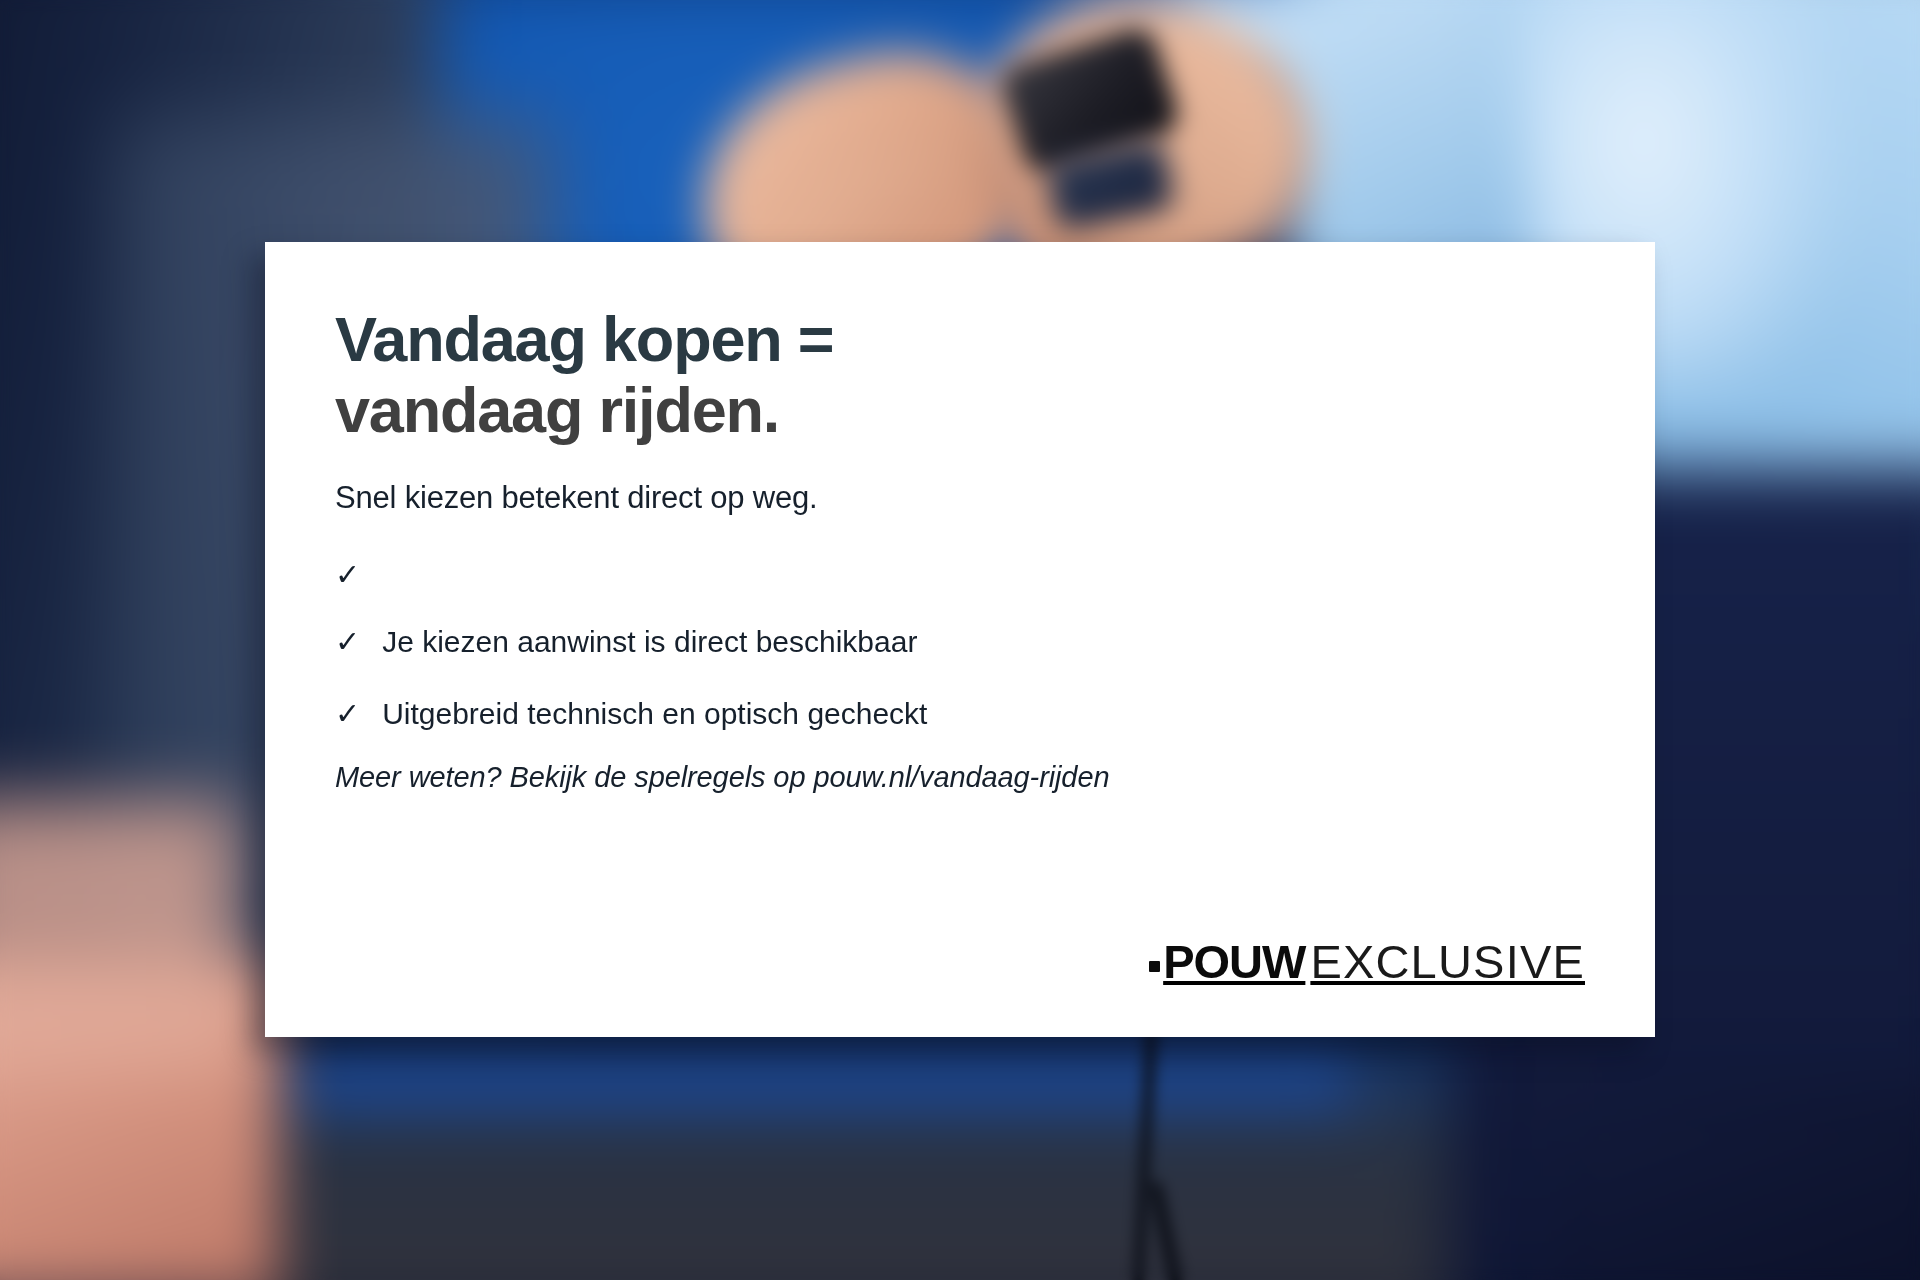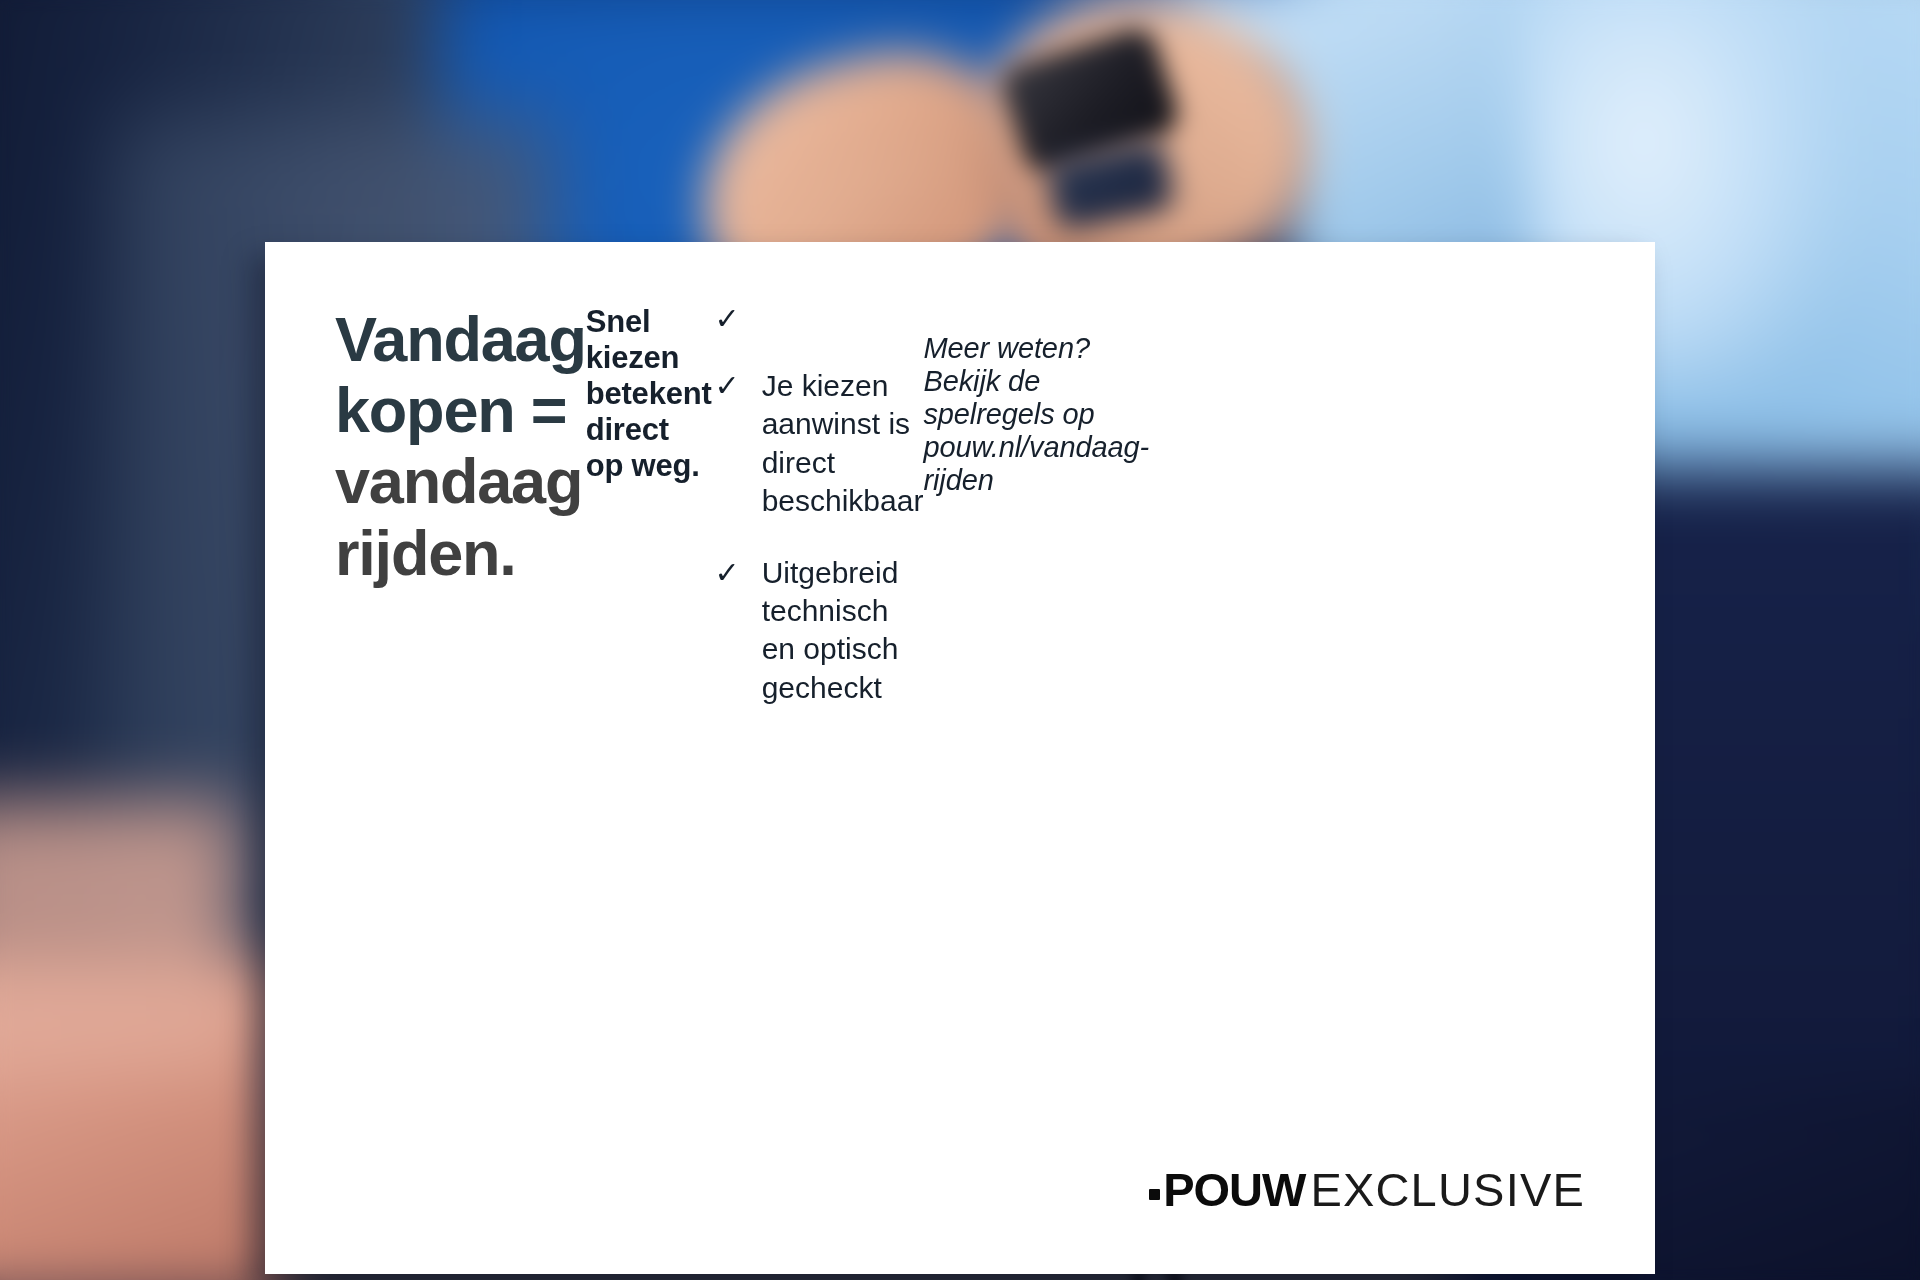--- a/index.html
+++ b/index.html
@@ -171,41 +171,41 @@
     position:absolute; inset:0;
     backdrop-filter:blur(6px);
     -webkit-backdrop-filter:blur(6px);
     pointer-events:none;
   }
 
   
   .card {
     position:absolute;
     left:265px; top:242px;
-    width:1390px; height:1032px;
+    width:1390px; height:795px;
     background:#ffffff;
     box-shadow:-14px 14px 26px rgba(5,10,25,.34);
-    padding:62px 70px 9px 70px;
+    padding:62px 70px 0 70px;
     display:flex;
-    flex-direction:row;
+    flex-direction:column;
   }
 
   .headline {
     font-size:63px;
     font-weight:700;
     line-height:1.13;
     letter-spacing:-1.2px;
     color:#2a3a43;
     margin-bottom:34px;
   }
   .headline .line2 { color:#404040; display:block; }
 
   .subhead {
     font-size:31px;
-    font-weight:700;
+    font-weight:400;
     letter-spacing:-.2px;
     color:#16202c;
     margin-bottom:44px;
   }
 
   .benefits { list-style:none; }
   .benefit {
     display:flex;
     align-items:baseline;
     gap:22px;
@@ -229,20 +229,21 @@
     color:#16202c;
     letter-spacing:-.1px;
   }
 
   .brand {
     margin-top:auto;
     margin-bottom:48px;
     display:flex;
     justify-content:flex-end;
     align-items:center;
+    text-decoration:underline;
   }
   .logo {
     display:flex;
     align-items:center;
     white-space:nowrap;
   }
   .logo-dot {
     width:11px; height:11px;
     background:#0b0b0b;
     border-radius:1px;

